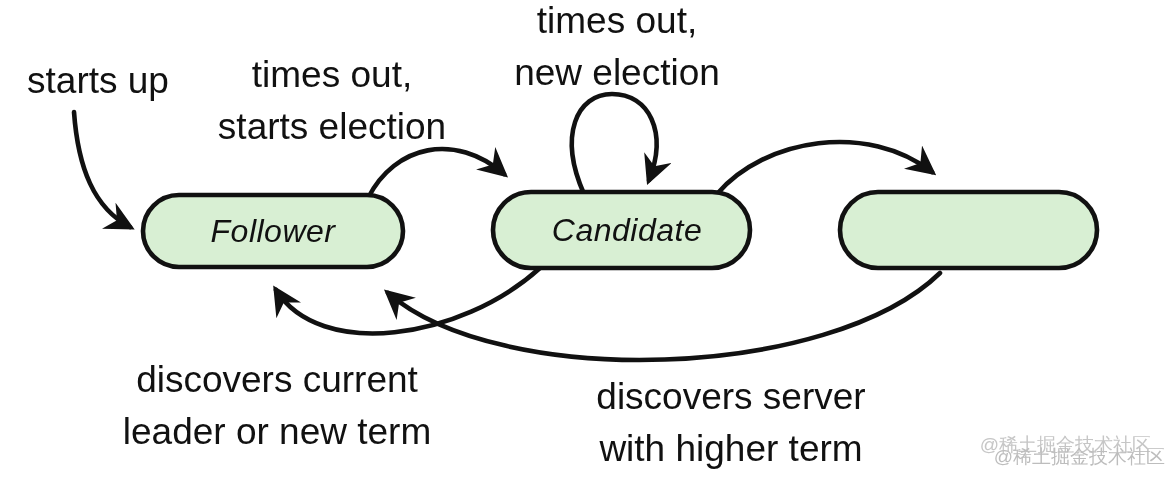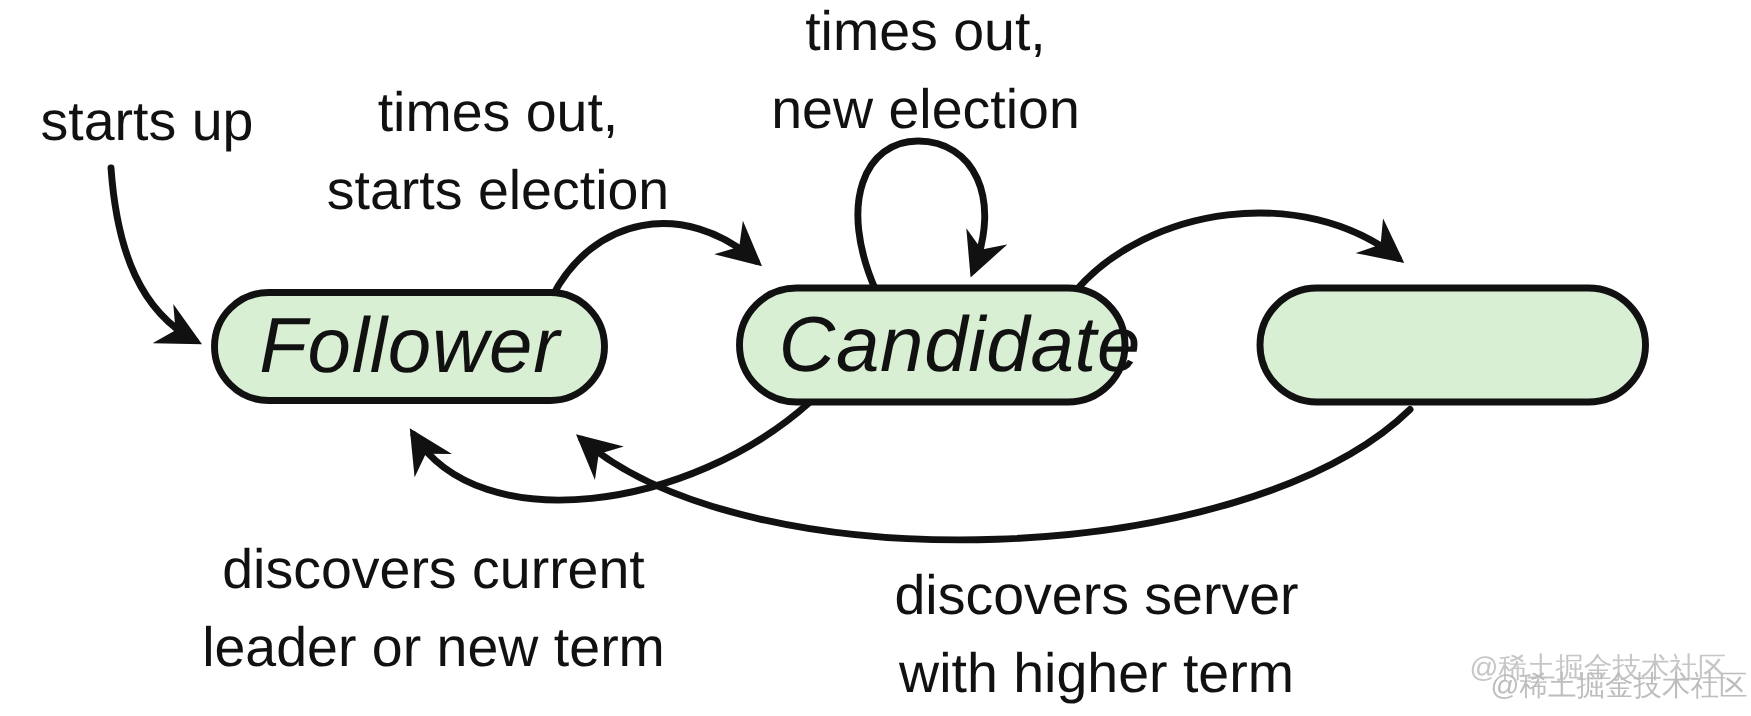--- a/index.html
+++ b/index.html
@@ -17,21 +17,21 @@
   }
   #diagram-svg {
     position: absolute;
     left: 0;
     top: 0;
   }
   .node-label {
     position: absolute;
     transform: translate(-50%, -50%);
     font-style: italic;
-    font-size: 52px;
+    font-size: 32px;
     color: #111111;
     white-space: nowrap;
     letter-spacing: 0.5px;
   }
   .tlabel {
     position: absolute;
     text-align: center;
     font-size: 37px;
     line-height: 52px;
     color: #111111;
@@ -75,28 +75,28 @@
     <path class="arrow" marker-end="url(#ah)" d="M 717,194 C 765,138 868,122 932,172"></path>
     <path class="arrow" marker-end="url(#ah)" d="M 540,268 C 460,340 320,360 276,290"></path>
     <path class="arrow" marker-end="url(#ah)" d="M 940,273 C 830,380 500,390 388,293"></path>
 
     <rect class="state" x="143" y="195" width="260" height="72" rx="36" ry="36" fill="#d8efd3"></rect>
     <rect class="state" x="493" y="192" width="257" height="76" rx="38" ry="38" fill="#d8efd3"></rect>
     <rect class="state" x="840" y="192" width="257" height="76" rx="38" ry="38" fill="#d8efd3"></rect>
   </svg>
 
   <div class="node-label" style="left:273px; top:231px;">Follower</div>
-  <div class="node-label" style="left:640px; top:230px;">Candidate</div>
+  <div class="node-label" style="left:627px; top:230px;">Candidate</div>
 
   <div class="tlabel" style="left:-2px; top:55px; width:200px;">starts up</div>
   <div class="tlabel" style="left:182px; top:49px; width:300px;">times out,
 starts election</div>
   <div class="tlabel" style="left:467px; top:-5px; width:300px;">times out,
 new election</div>
-  <div class="tlabel" style="left:104px; top:354px; width:370px;">discovers current
+  <div class="tlabel" style="left:92px; top:354px; width:370px;">discovers current
 leader or new term</div>
   <div class="tlabel" style="left:546px; top:371px; width:370px;">discovers server
 with higher term</div>
 
   <div class="watermark" style="right:16px; bottom:19px;">@稀土掘金技术社区</div>
   <div class="watermark wm2" style="right:2px; bottom:7px;">@稀土掘金技术社区</div>
 
 </div>
 
 </body></html>

